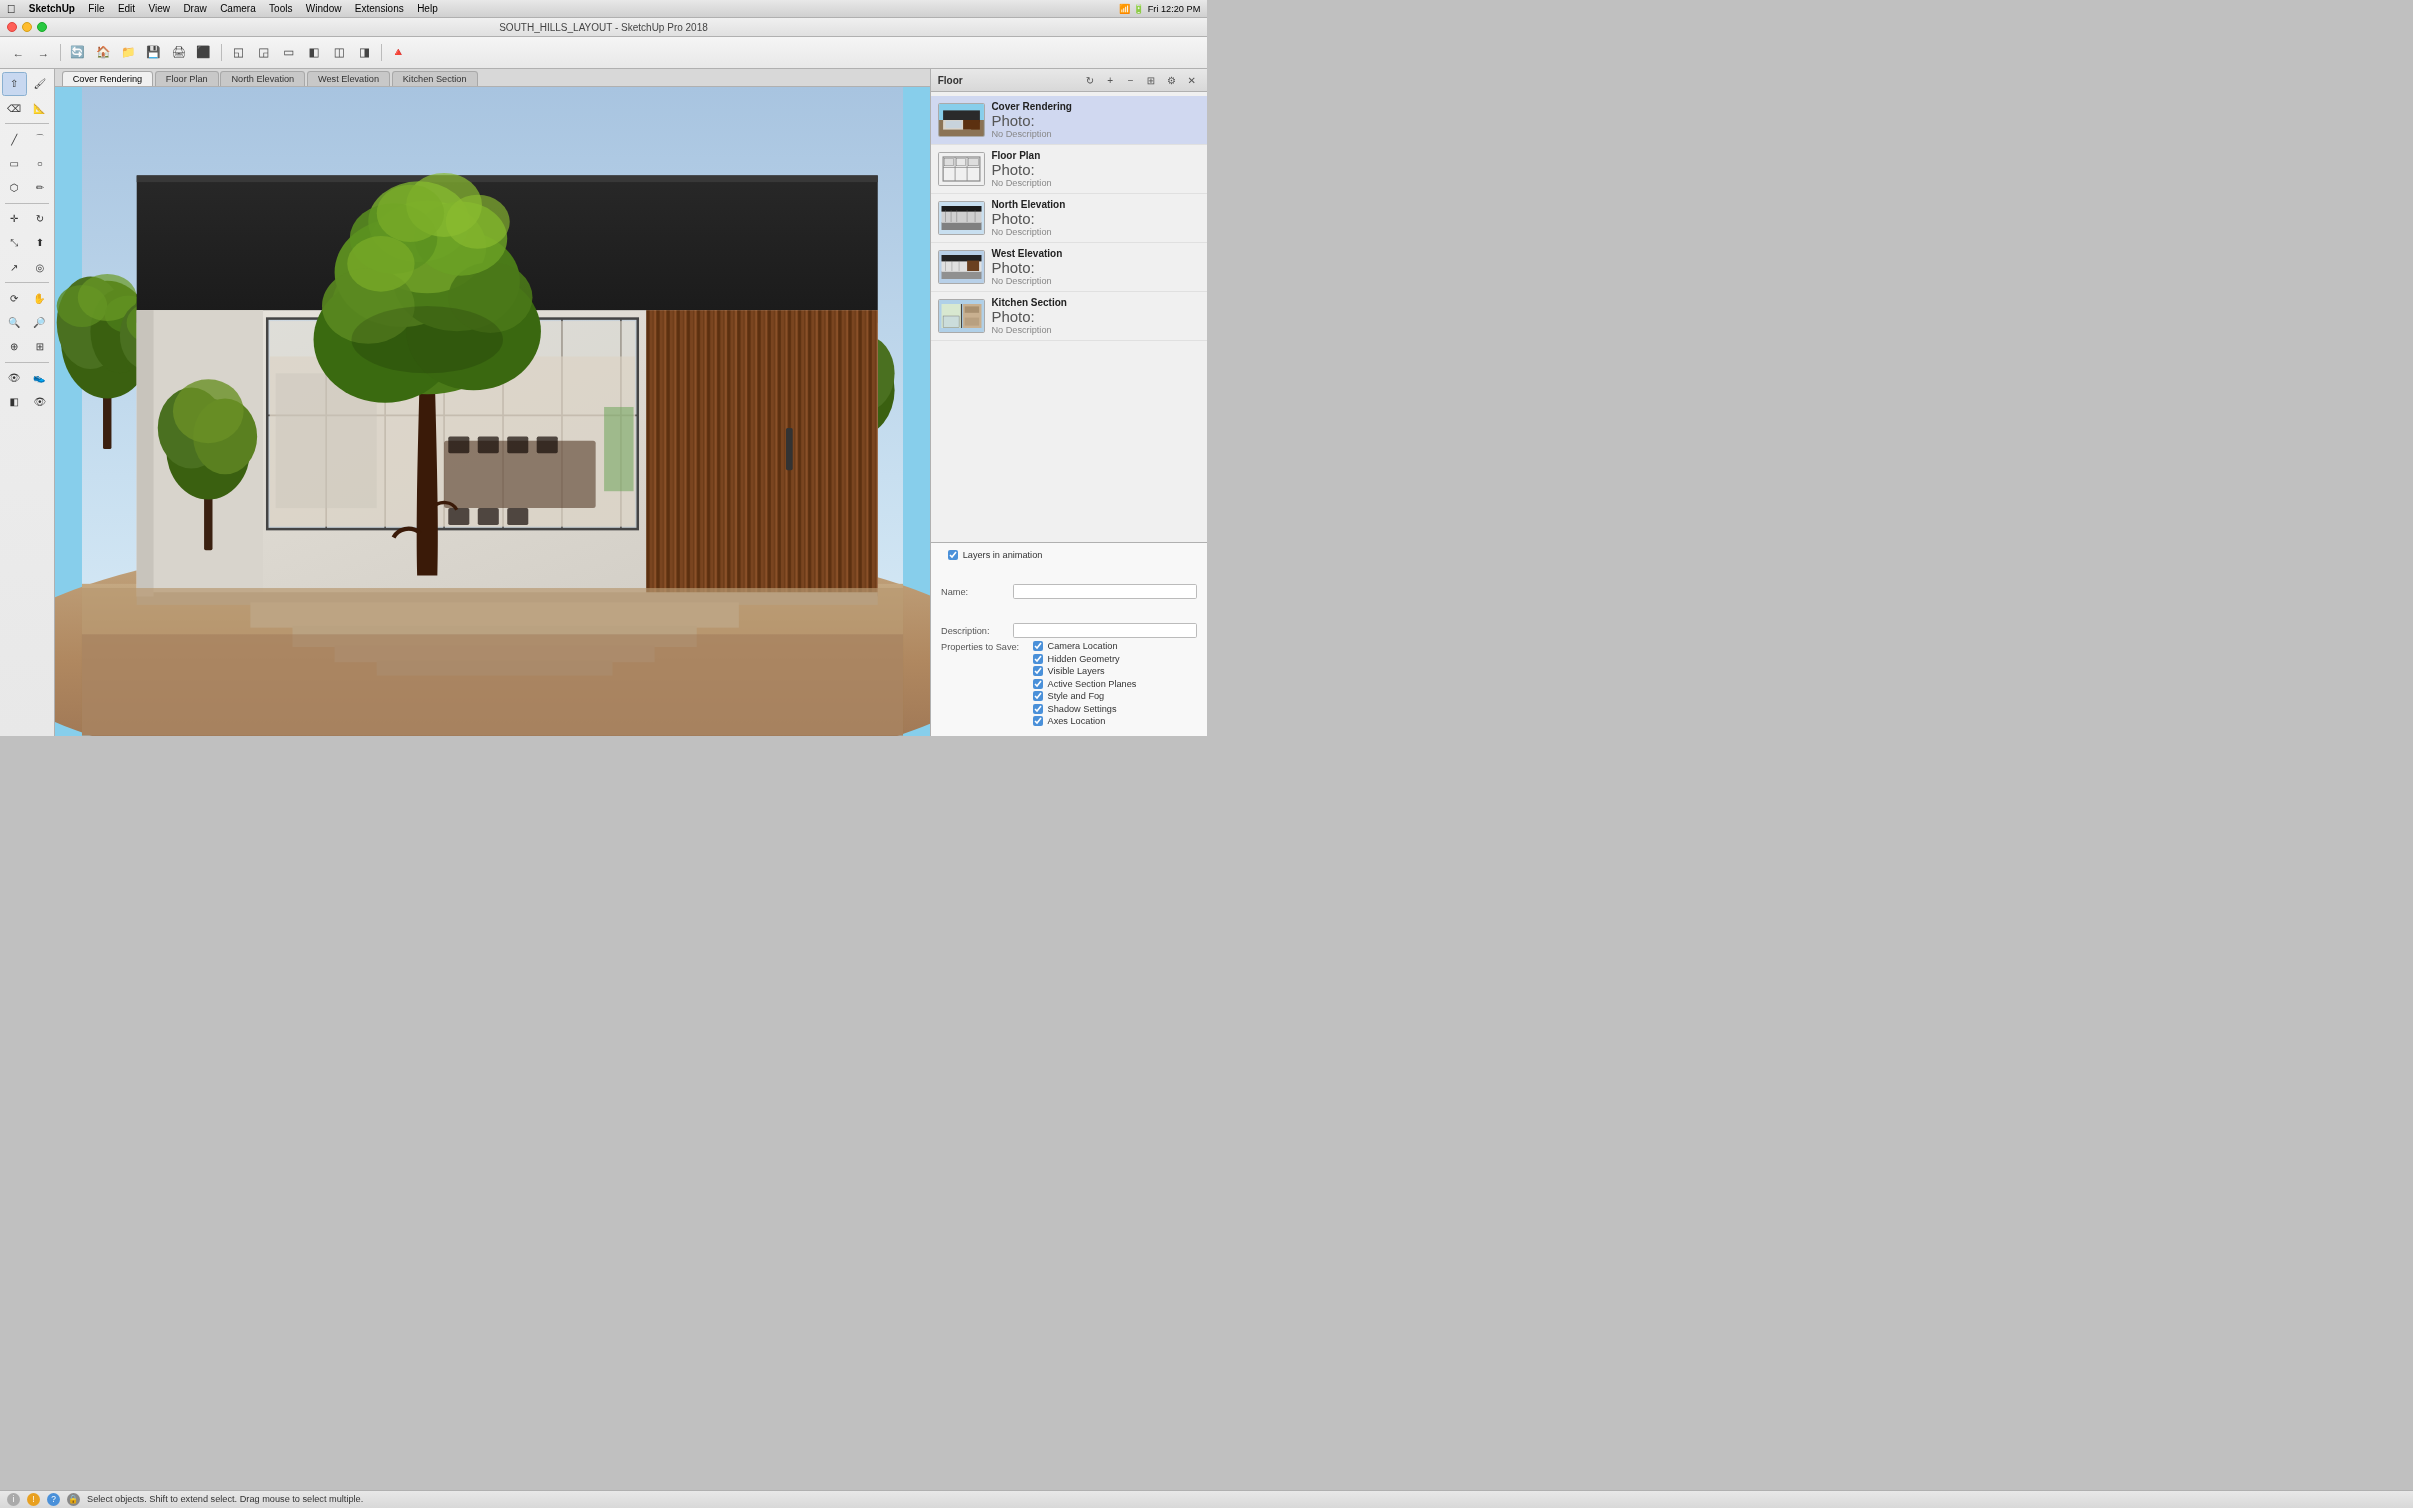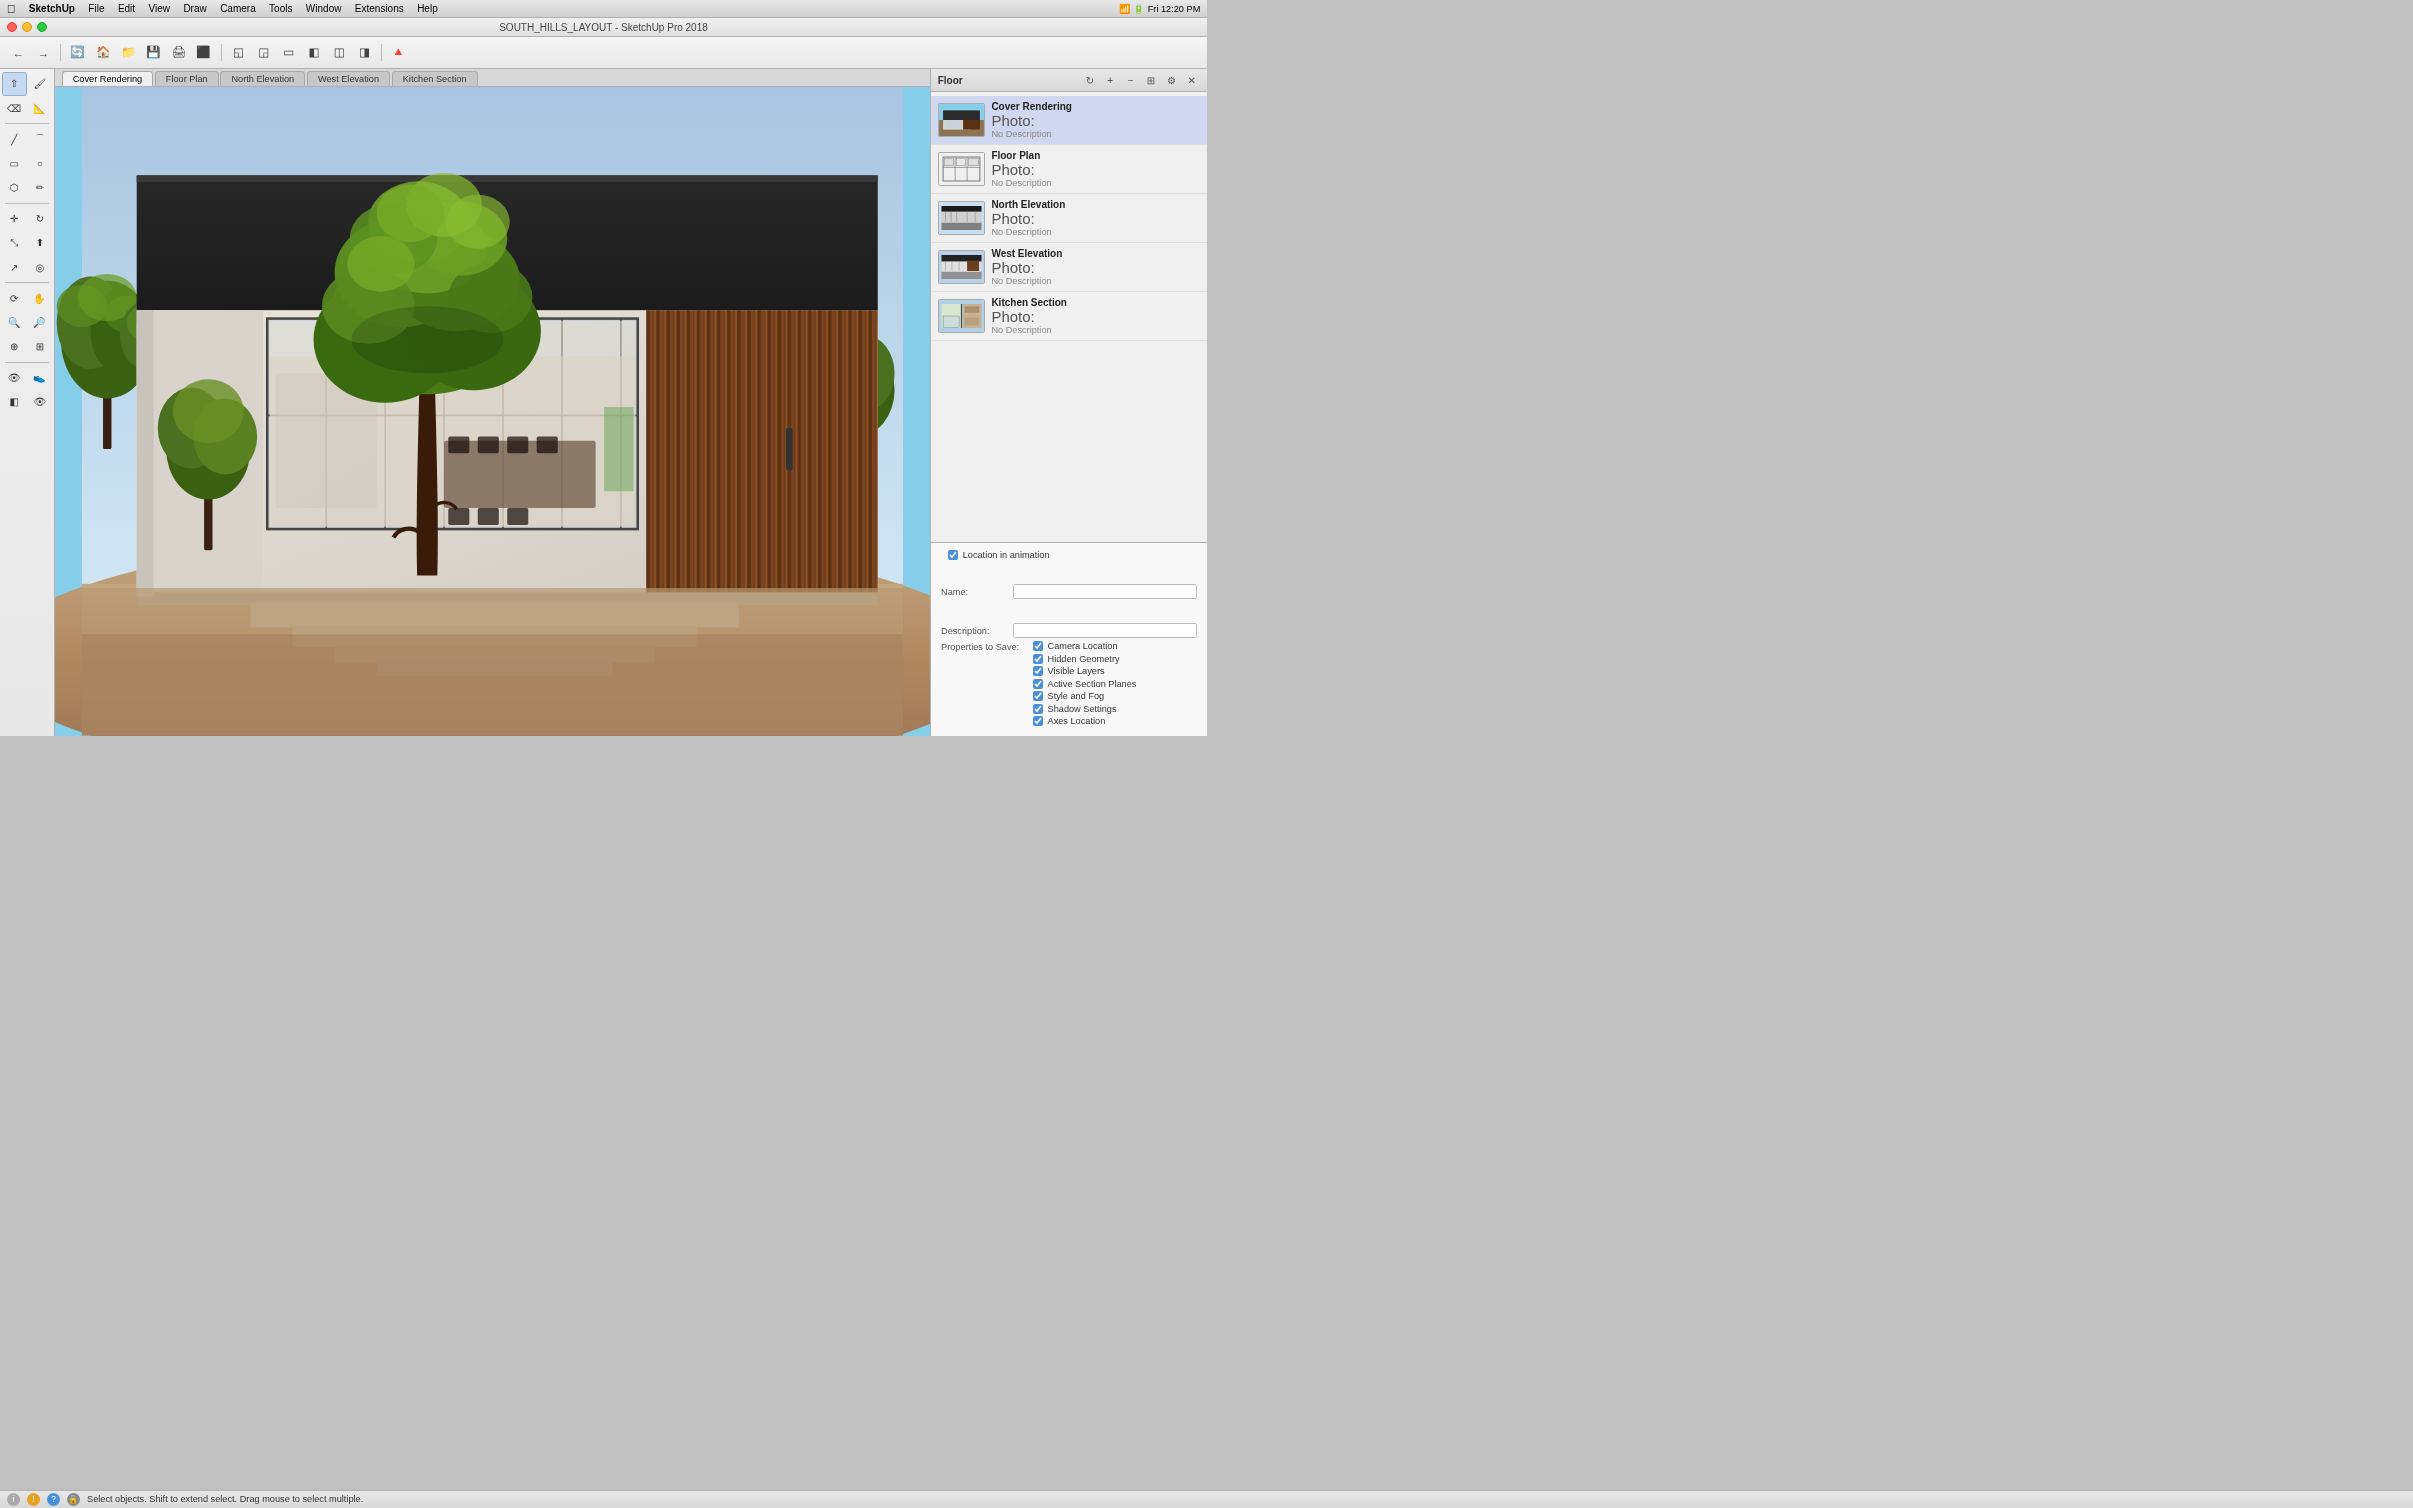--- a/index.html
+++ b/index.html
@@ -817,21 +817,21 @@
           <div class="scene-photo-label">Photo:</div>
           <div class="scene-desc">No Description</div>
         </div>
       </div>
     </div>
 
     <div class="properties-panel">
 
       <div class="include-animation-row">
         <input type="checkbox" class="prop-checkbox" id="include-anim" checked="" style="">
-        <label for="include-anim" class="checkbox-label">Location in animation</label>
+        <label for="include-anim" class="checkbox-label">Layers in animation</label>
       </div>
 
       <div class="prop-row">
         <span class="prop-label">Name:</span>
         <input type="text" class="prop-input" value="" style="">
       </div>
 
       <div class="prop-row">
         <span class="prop-label">Description:</span>
         <input type="text" class="prop-input" style="">

